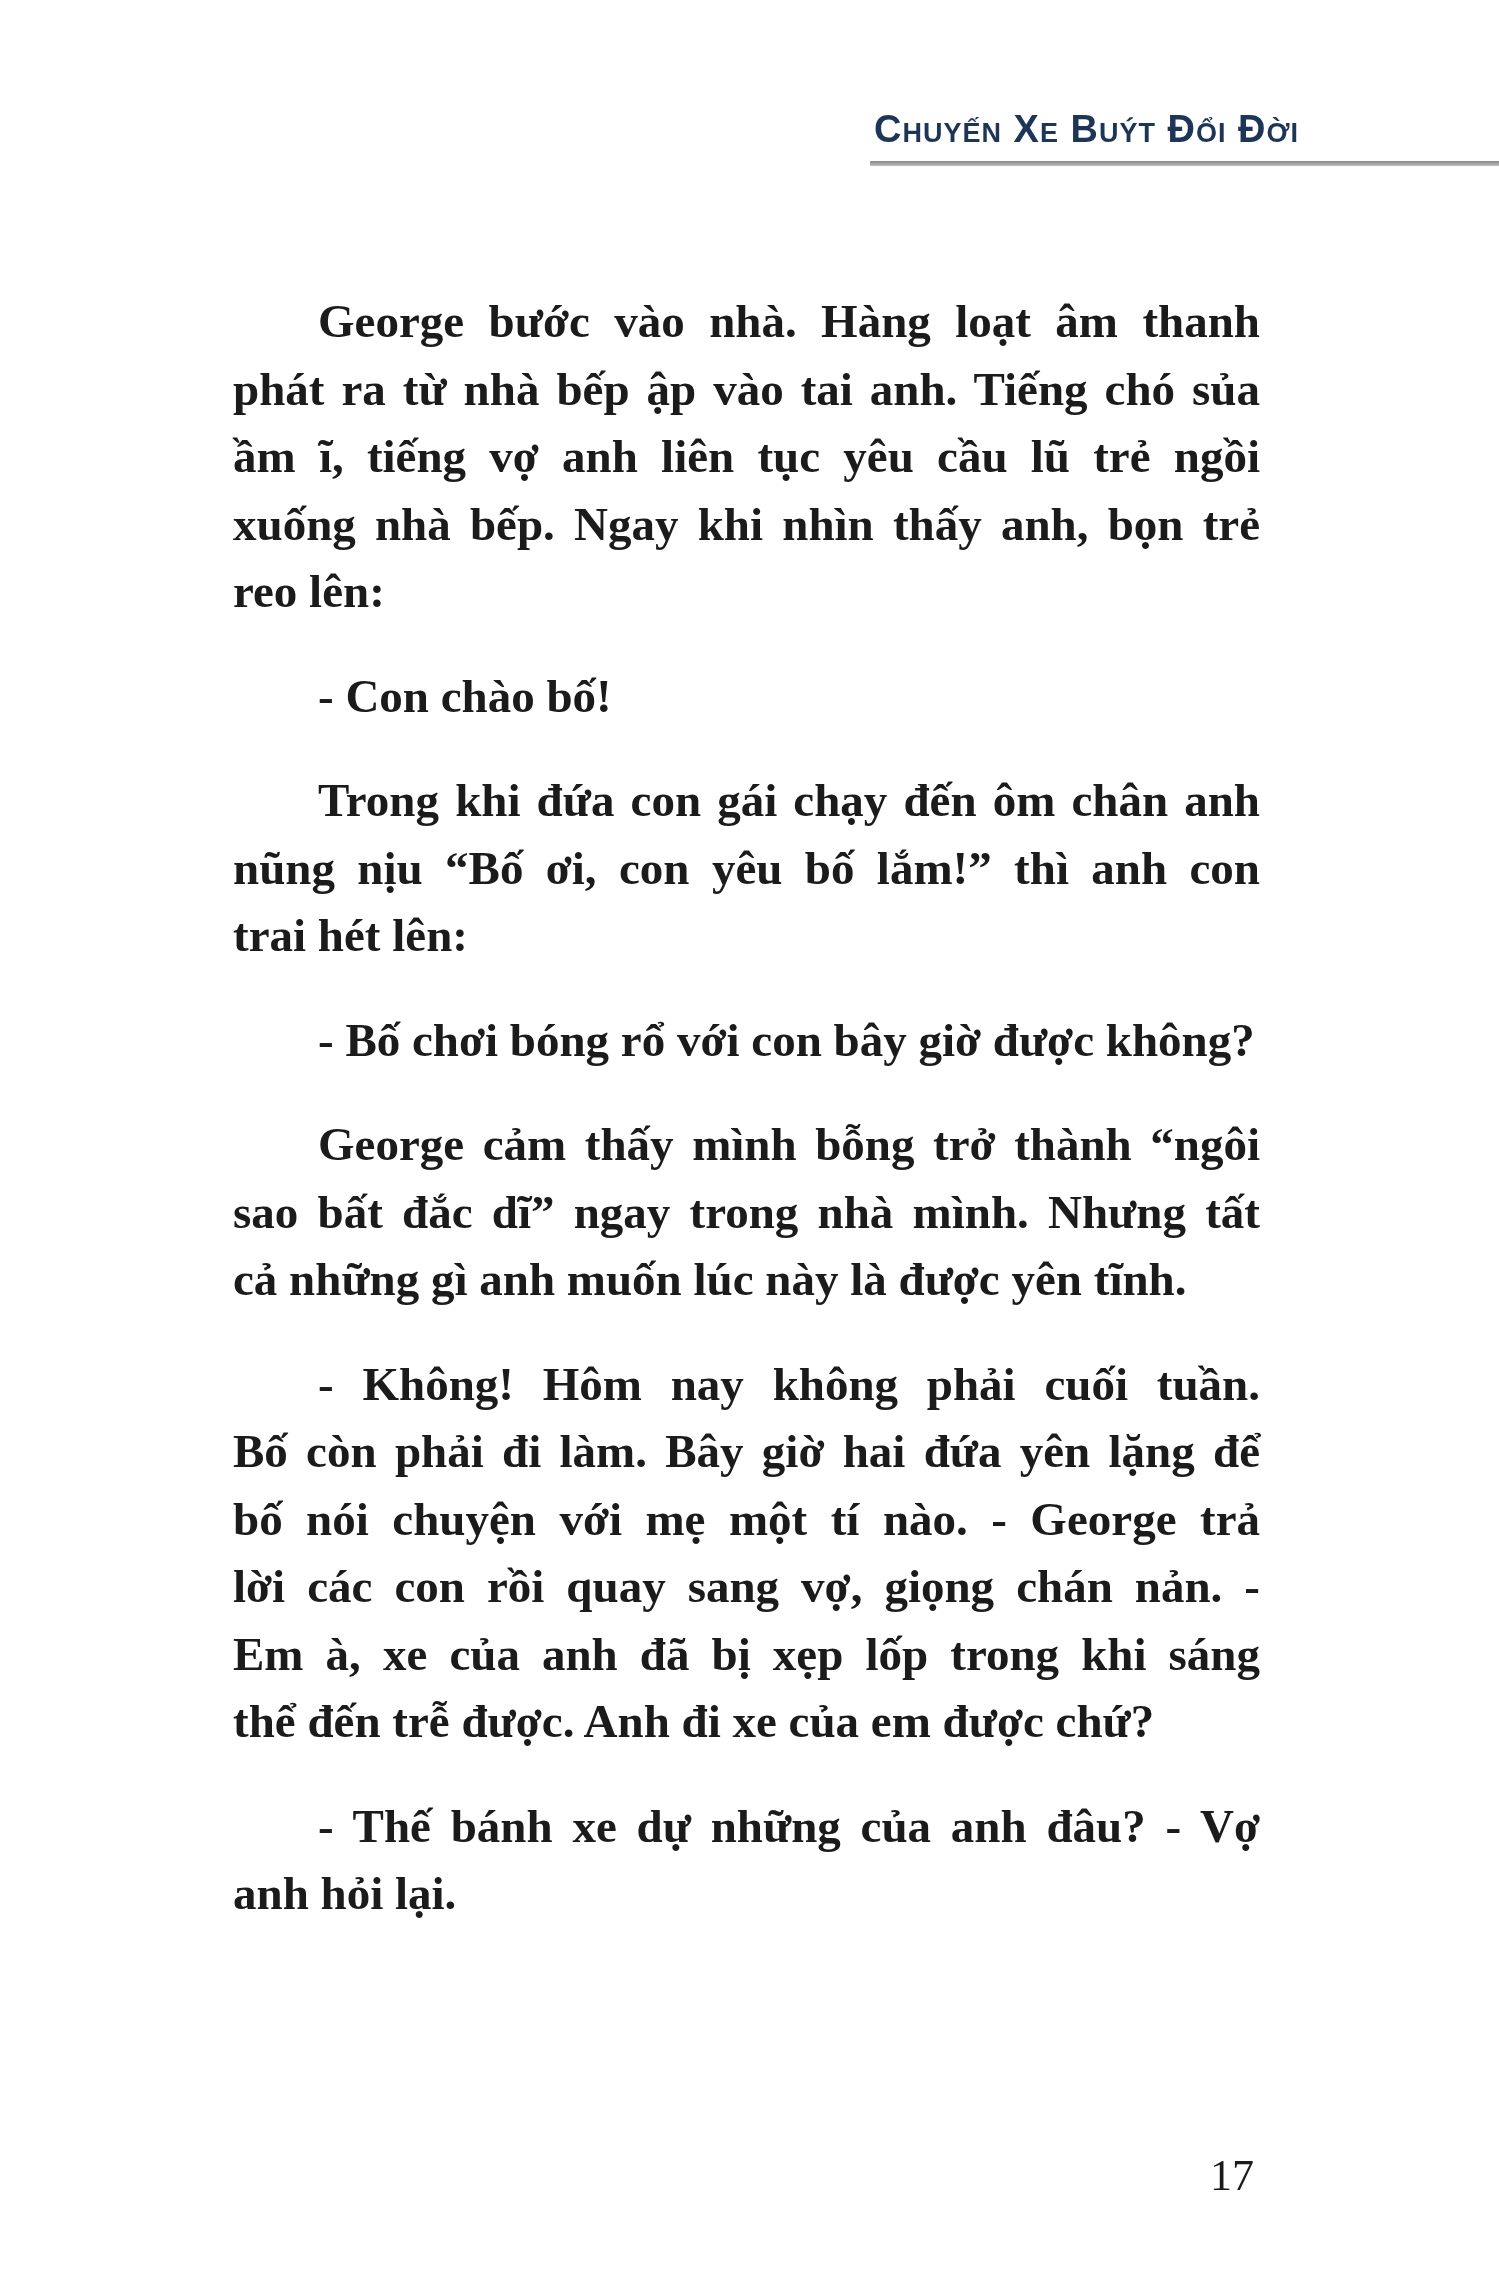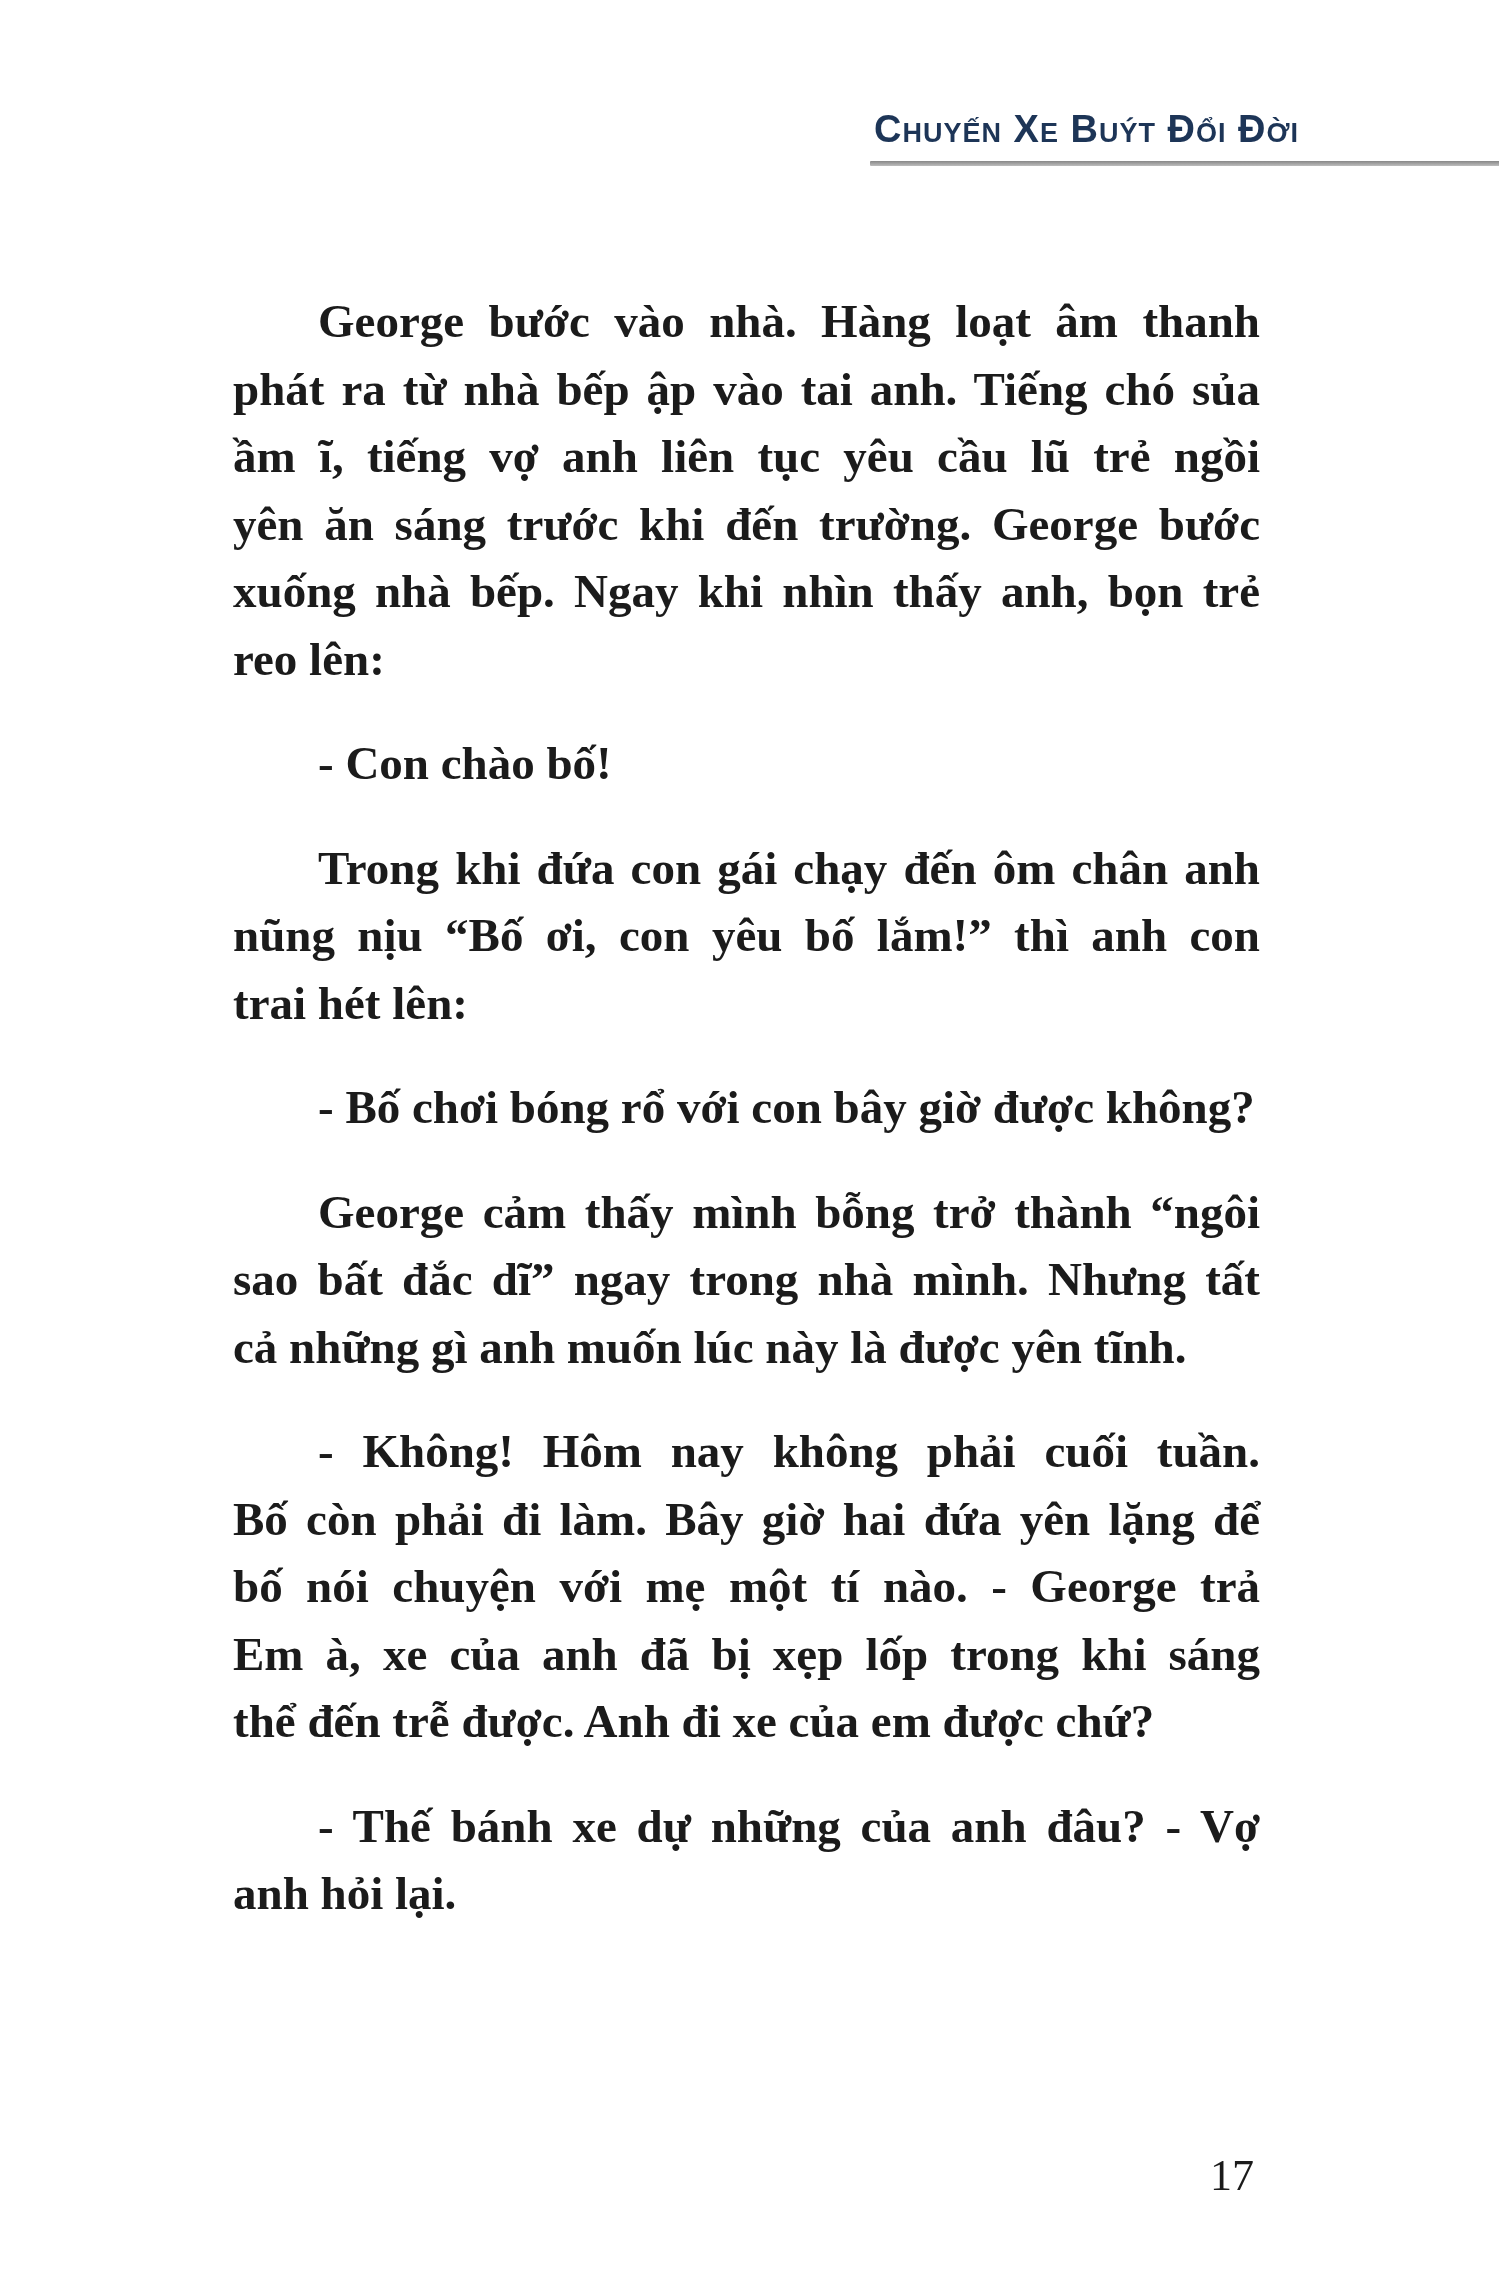--- a/index.html
+++ b/index.html
@@ -83,21 +83,20 @@
 
   <div class="chapter-title">Chuyến Xe Buýt Đổi Đời</div>
 
   <div class="header-rule"></div>
 
   <main class="text-block">
       <div class="para">
         <div class="line">George bước vào nhà. Hàng loạt âm thanh</div>
         <div class="line">phát ra từ nhà bếp ập vào tai anh. Tiếng chó sủa</div>
         <div class="line">ầm ĩ, tiếng vợ anh liên tục yêu cầu lũ trẻ ngồi</div>
-        <div class="line">yên ăn sáng trước khi đến trường. George bước</div>
         <div class="line">xuống nhà bếp. Ngay khi nhìn thấy anh, bọn trẻ</div>
         <div class="line last">reo lên:</div>
       </div>
       <div class="para">
         <div class="line last">- Con chào bố!</div>
       </div>
       <div class="para">
         <div class="line">Trong khi đứa con gái chạy đến ôm chân anh</div>
         <div class="line">nũng nịu “Bố ơi, con yêu bố lắm!” thì anh con</div>
         <div class="line last">trai hét lên:</div>
@@ -107,20 +106,21 @@
       </div>
       <div class="para">
         <div class="line">George cảm thấy mình bỗng trở thành “ngôi</div>
         <div class="line">sao bất đắc dĩ” ngay trong nhà mình. Nhưng tất</div>
         <div class="line last">cả những gì anh muốn lúc này là được yên tĩnh.</div>
       </div>
       <div class="para">
         <div class="line">- Không! Hôm nay không phải cuối tuần.</div>
         <div class="line">Bố còn phải đi làm. Bây giờ hai đứa yên lặng để</div>
         <div class="line">bố nói chuyện với mẹ một tí nào. - George trả</div>
+        <div class="line">lời các con rồi quay sang vợ, giọng chán nản. -</div>
         <div class="line">Em à, xe của anh đã bị xẹp lốp trong khi sáng</div>
         <div class="line last">thể đến trễ được. Anh đi xe của em được chứ?</div>
       </div>
       <div class="para">
         <div class="line">- Thế bánh xe dự những của anh đâu? - Vợ</div>
         <div class="line last">anh hỏi lại.</div>
       </div>
     </main>
 
   <div class="page-number">17</div>

